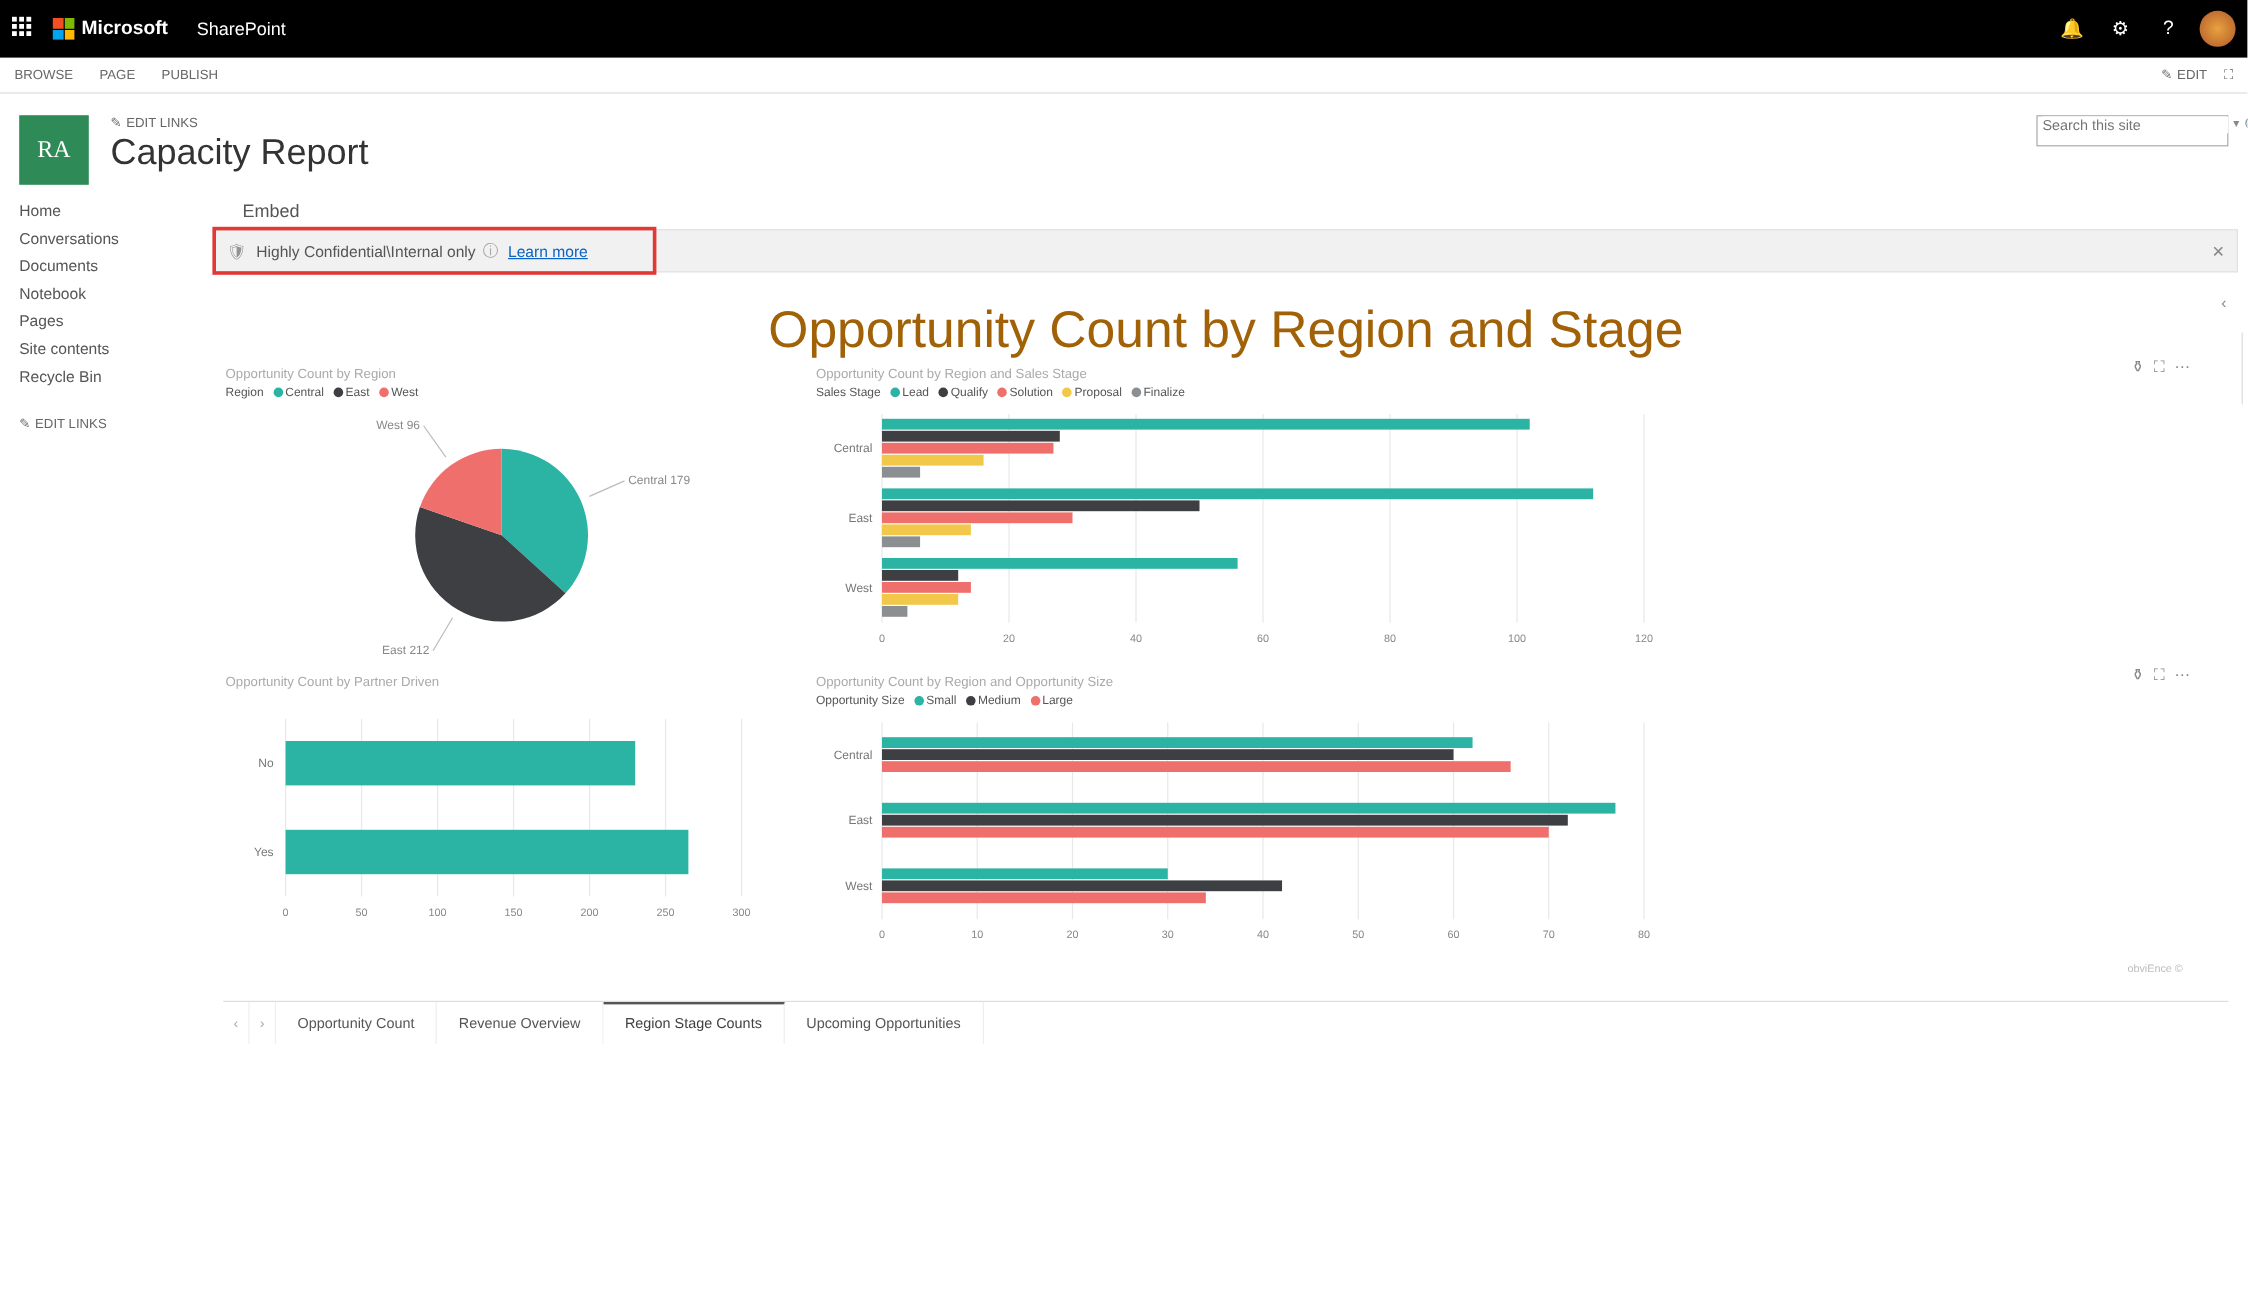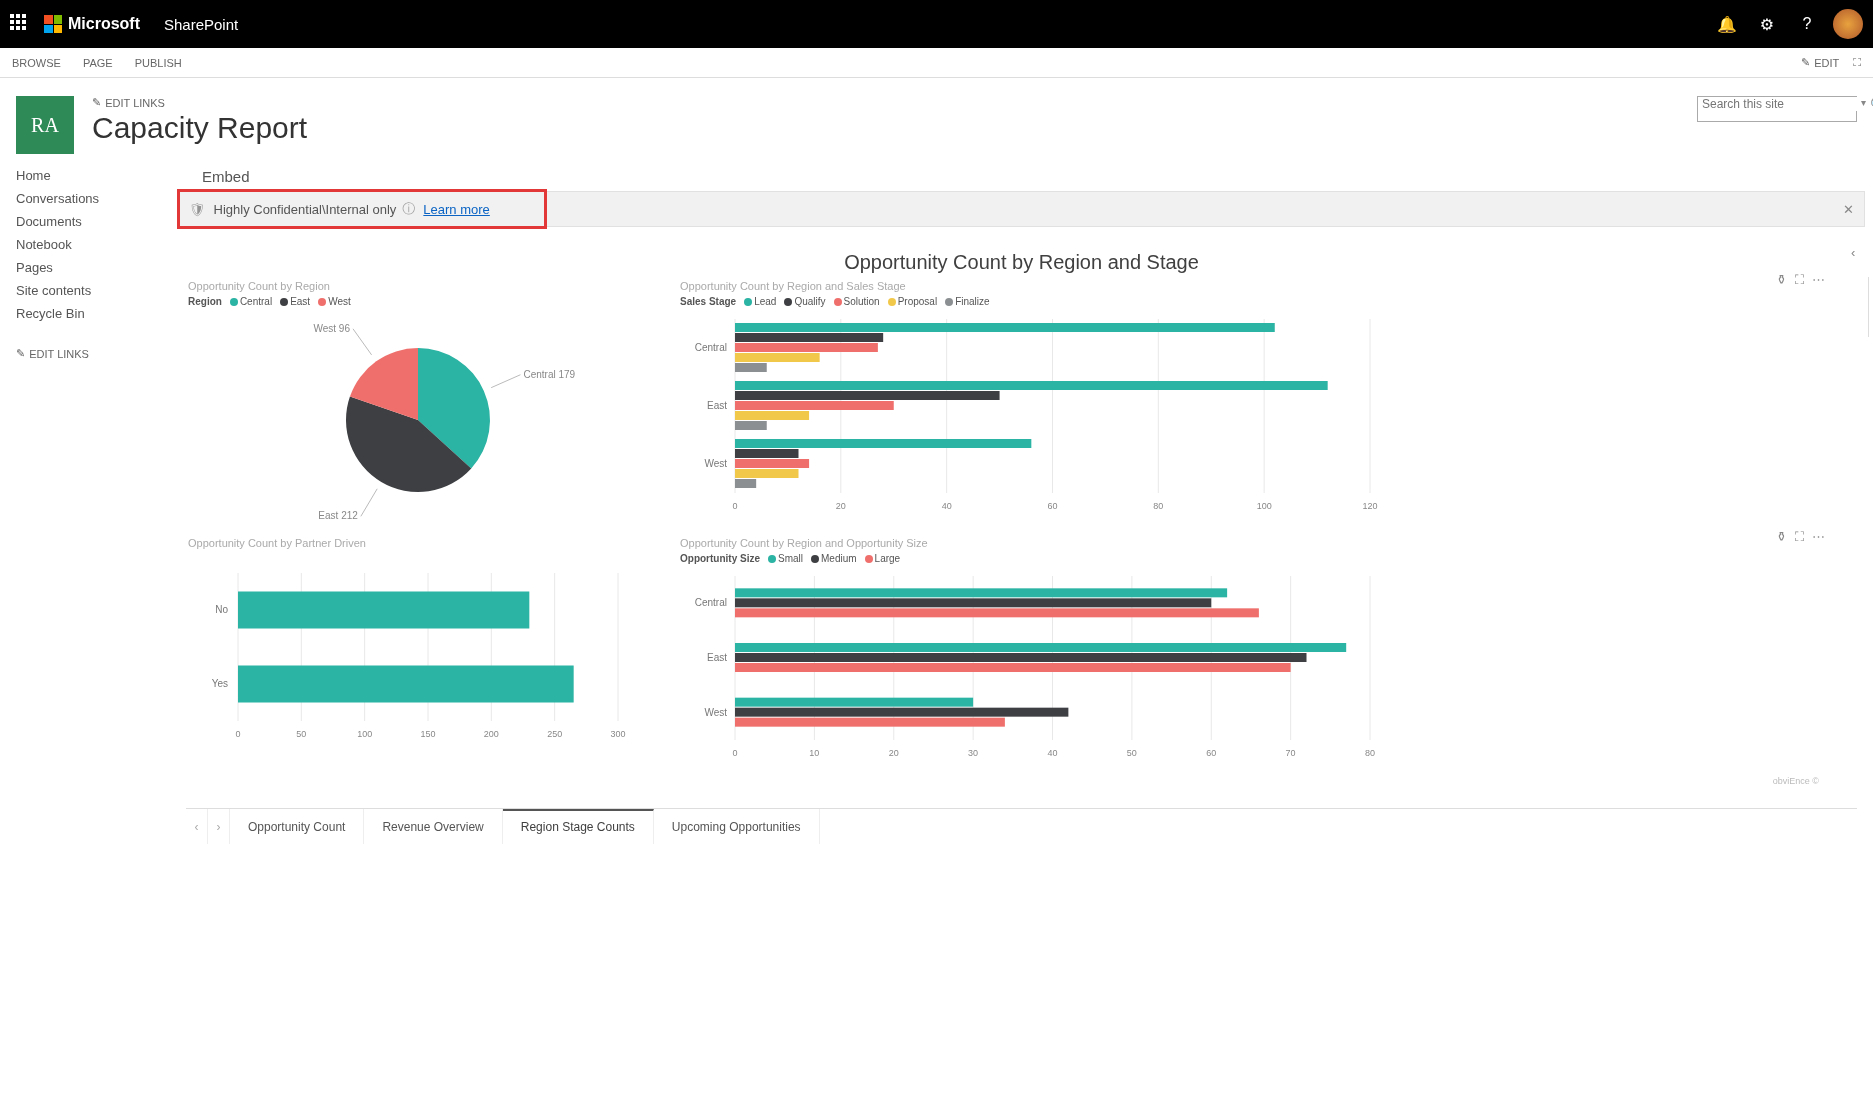--- a/index.html
+++ b/index.html
@@ -46,29 +46,29 @@
 .content{flex:1;display:flex;flex-direction:column;}
 .embed-title{font-size:15px;color:#555;margin:4px 0 6px 32px;}
 
 .banner{display:flex;align-items:center;background:#f1f1f1;border:1px solid #e1e1e1;height:36px;padding:0 10px;margin:0 8px;font-size:13px;color:#555;position:relative;}
 .banner .hl{position:absolute;left:-2px;top:-3px;width:370px;height:40px;border:3px solid #e23838;pointer-events:none;}
 .banner .shield{margin-right:8px;opacity:.6;}
 .banner a{color:#0b64c4;text-decoration:underline;margin-left:8px;}
 .banner .x{position:absolute;right:10px;color:#888;cursor:pointer;}
 
 .report{position:relative;margin:10px 8px 0 8px;}
-.report-title{text-align:center;font-size:20px;font-weight:300;color:#404040;margin:14px 0 6px;}
+.report-title{text-align:center;font-size:43px;font-weight:300;color:#a16207;margin:14px 0 6px;}
 .expand{position:absolute;right:-2px;top:8px;width:16px;color:#888;cursor:pointer;}
 .filters-tab{position:absolute;right:-22px;top:40px;writing-mode:vertical-rl;font-size:11px;color:#666;border-left:1px solid #ddd;padding:10px 3px;cursor:pointer;display:flex;gap:6px;align-items:center;}
 
 .grid{display:grid;grid-template-columns:480px 1fr;gap:12px;padding:0 40px 10px 10px;}
 .card{position:relative;}
 .card .ct{font-size:11px;color:#aaa;margin-bottom:4px;}
 .card .lg{font-size:10px;color:#555;margin-bottom:8px;}
-.card .lg b{font-weight:700;}
+.card .lg b{font-weight:400;}
 .swatch{display:inline-block;width:8px;height:8px;border-radius:50%;margin:0 2px 0 8px;vertical-align:middle;}
 .tools{position:absolute;right:0;top:-8px;display:flex;gap:8px;color:#888;font-size:13px;}
 
 svg{display:block;}
 .axis-txt{font-size:9px;fill:#888;}
 .cat-txt{font-size:10px;fill:#777;text-anchor:end;}
 .grid-line{stroke:#e8e8e8;stroke-width:1;}
 
 
 .btabs{display:flex;align-items:center;border-top:1px solid #ddd;margin:14px 8px 0 8px;height:36px;font-size:12px;}

